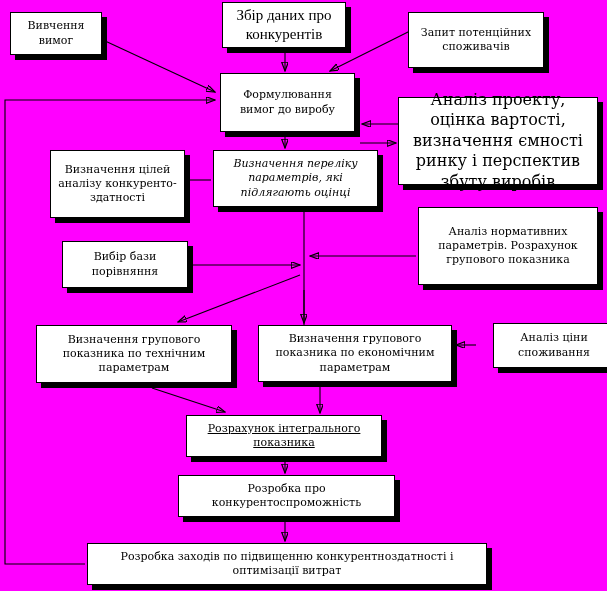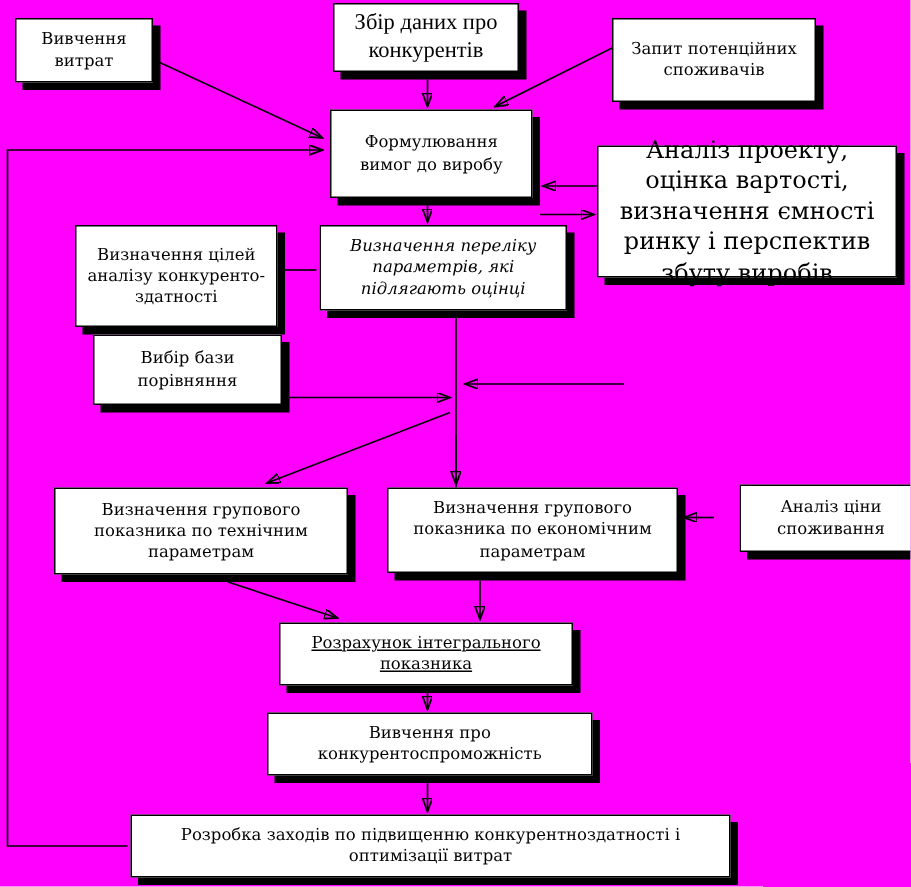--- a/index.html
+++ b/index.html
@@ -92,21 +92,21 @@
     <line x1="320" y1="387" x2="320" y2="413" marker-end="url(#ah)"></line>
 
     <line x1="285" y1="462" x2="285" y2="473" marker-end="url(#ah)"></line>
 
     <line x1="285" y1="522" x2="285" y2="541" marker-end="url(#ah)"></line>
 
     <polyline points="85,564 5,564 5,100 215,100" marker-end="url(#ah)"></polyline>
   </svg>
 
   <div class="node" style="left:10px; top:12px; width:92px; height:43px; font-size:11px;">
-    <span class="txt">Вивчення витрат</span>
+    <span class="txt">Вивчення вимог</span>
   </div>
 
   <div class="node" style="left:222px; top:2px; width:124px; height:46px; font-size:15px;font-family:Liberation Serif, serif;">
     <span class="txt">Збір даних про конкурентів</span>
   </div>
 
   <div class="node" style="left:408px; top:12px; width:136px; height:56px; font-size:11px;">
     <span class="txt">Запит потенційних споживачів</span>
   </div>
 
@@ -119,42 +119,45 @@
   </div>
 
   <div class="node" style="left:50px; top:150px; width:135px; height:68px; font-size:11px;">
     <span class="txt">Визначення цілей аналізу конкуренто-здатності</span>
   </div>
 
   <div class="node" style="left:213px; top:150px; width:165px; height:57px; font-size:11px;font-style:italic;">
     <span class="txt">Визначення переліку параметрів, які підлягають оцінці</span>
   </div>
 
+  <div class="node" style="left:418px; top:207px; width:180px; height:78px; font-size:11px;">
+    <span class="txt">Аналіз нормативних параметрів. Розрахунок групового показника</span>
+  </div>
 
-  <div class="node" style="left:62px; top:223px; width:126px; height:47px; font-size:11px;align-items:center;">
+  <div class="node" style="left:62px; top:241px; width:126px; height:47px; font-size:11px;align-items:center;">
     <span class="txt">Вибір бази порівняння</span>
   </div>
 
   <div class="node" style="left:36px; top:325px; width:196px; height:58px; font-size:11px;">
     <span class="txt">Визначення групового показника по технічним параметрам</span>
   </div>
 
   <div class="node" style="left:258px; top:325px; width:194px; height:57px; font-size:11px;">
     <span class="txt">Визначення групового показника по економічним параметрам</span>
   </div>
 
   <div class="node" style="left:493px; top:323px; width:122px; height:45px; font-size:11px;">
     <span class="txt">Аналіз ціни споживання</span>
   </div>
 
   <div class="node" style="left:186px; top:415px; width:196px; height:42px; font-size:11px;text-decoration:underline;">
     <span class="txt">Розрахунок інтегрального показника</span>
   </div>
 
   <div class="node" style="left:178px; top:475px; width:217px; height:42px; font-size:11px;">
-    <span class="txt">Вивчення про конкурентоспроможність</span>
+    <span class="txt">Розробка про конкурентоспроможність</span>
   </div>
 
   <div class="node" style="left:87px; top:543px; width:400px; height:42px; font-size:11px;">
     <span class="txt">Розробка заходів по підвищенню конкурентноздатності і оптимізації витрат</span>
   </div>
 
 </div>
 
 </body></html>

